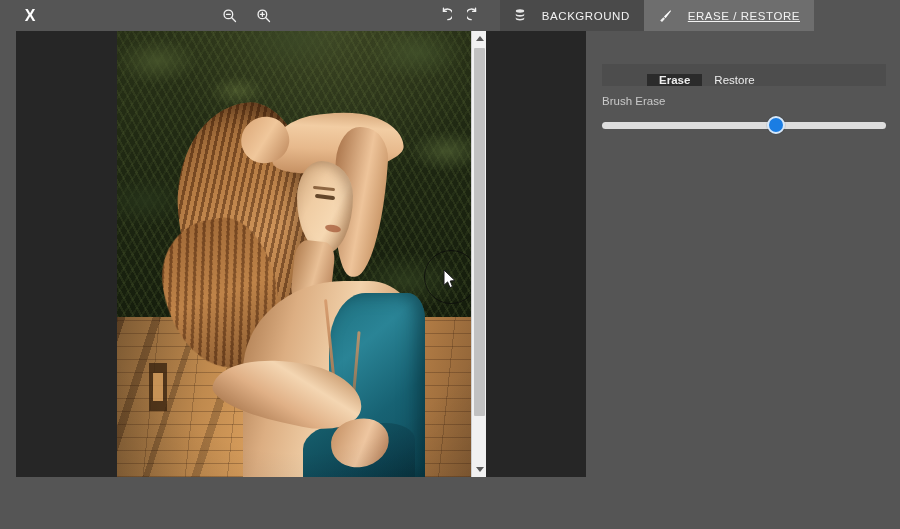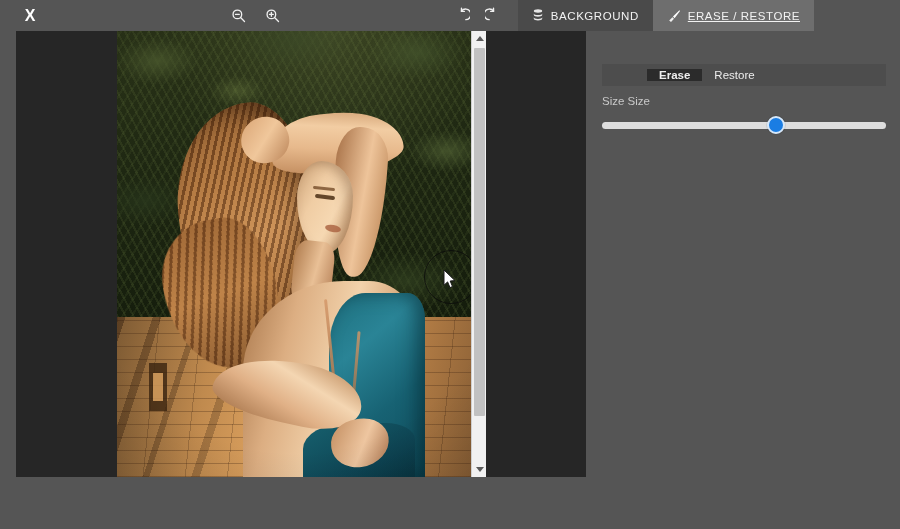--- a/index.html
+++ b/index.html
@@ -36,21 +36,21 @@
     display: flex; align-items: center; gap: 12px; padding-right: 14px;
   }
   .icon-btn {
     display: inline-flex; align-items: center; justify-content: center;
     width: 20px; height: 20px; cursor: pointer; color: #f0f0f0;
   }
   .icon-btn svg { display: block; }
 
   .tabs { display: flex; align-items: stretch; }
   .tab {
-    display: flex; align-items: center; gap: 7px;
+    display: flex; align-items: center; gap: 16px;
     padding: 0 14px; height: 31px;
     font-size: 11.5px; letter-spacing: 0.55px; color: #f2f2f2;
     cursor: pointer; user-select: none;
     background: #4a4a4a;
   }
   .tab.active { background: #6e6e6e; text-decoration: underline; }
   .tab .tab-ic { display: inline-flex; align-items: center; }
   .tab .tab-ic svg { display: block; }
   .tb-tail { width: 86px; background: #555555; }
 
@@ -264,21 +264,21 @@
   
   .right-panel {
     position: absolute; left: 586px; top: 31px;
     width: 314px; height: 498px;
     background: #555555;
   }
   .panel-tabs {
     position: absolute; left: 16px; top: 33px;
     width: 284px; height: 22px;
     background: #4d4d4d;
-    display: flex; align-items: center; padding-left: 45px;
+    display: flex; align-items: flex-end; padding-left: 45px;
   }
   .ptab {
     display: flex; align-items: center; justify-content: center;
     padding: 0 12px; font-size: 11.5px; color: #ededed;
     cursor: pointer; user-select: none;
   }
   .ptab.active { background: #2b2b2b; font-weight: bold; }
   .brush-label {
     position: absolute; left: 16px; top: 64px;
     font-size: 11.5px; color: #c9c9c9;
@@ -432,21 +432,21 @@
   <div class="right-panel">
     <div class="panel-tabs">
       <div class="ptab active">
         <span>Erase</span>
       </div>
       <div class="ptab">
         <span>Restore</span>
       </div>
     </div>
 
-    <div class="brush-label">Size Size</div>
+    <div class="brush-label">Brush Erase</div>
 
     <div class="slider-row">
       <div class="slider-track"></div>
       <div class="slider-thumb" id="brushThumb" style="left: 165px;"></div>
     </div>
   </div>
 
 
 </div>
 

